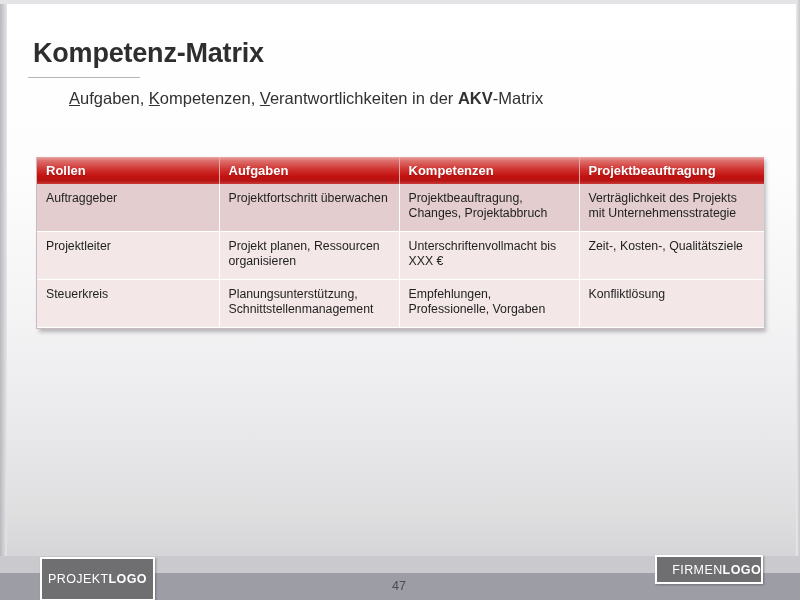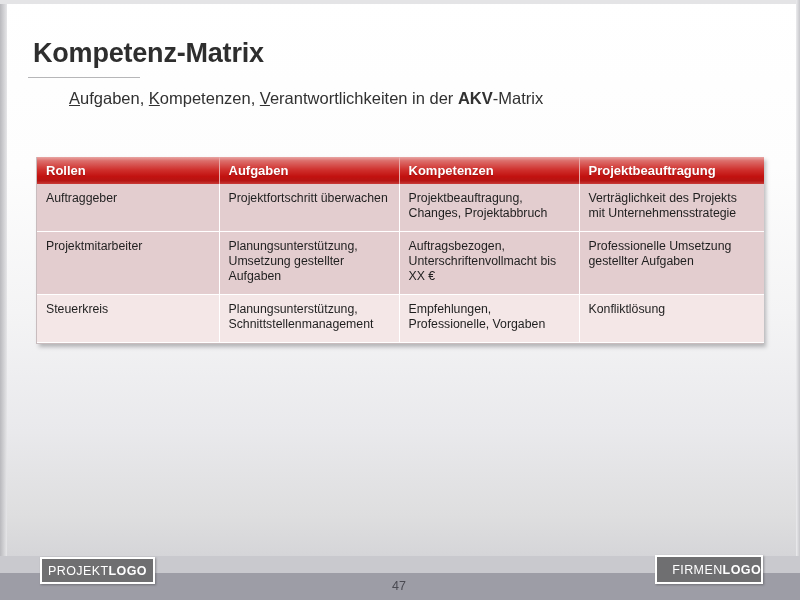--- a/index.html
+++ b/index.html
@@ -153,21 +153,21 @@
     color: #ffffff;
     font-size: 12.5px;
     letter-spacing: 0.4px;
     display: flex;
     align-items: center;
     justify-content: center;
     box-shadow: 1px 1px 2px rgba(60,60,65,0.45);
   }
   .logo-box .bold { font-weight: bold; }
 
-  #logo-left  { left: 40px;  top: 557px; width: 115px; height: 27px; text-align: center; }
+  #logo-left  { left: 40px;  top: 557px; width: 115px; height: 44px; text-align: center; }
   #logo-right { left: 655px; top: 555px; width: 108px; height: 29px; justify-content: flex-end; }
 </style>
 </head>
 <body>
 
 <div id="slide">
 
   <div id="frame-left"></div>
   <div id="frame-top"></div>
   <div id="frame-right"></div>
@@ -195,25 +195,25 @@
           <th>Projektbeauftragung</th>
         </tr>
       </thead>
       <tbody>
         <tr class="row-dark">
           <td>Auftraggeber</td>
           <td>Projektfortschritt überwachen</td>
           <td>Projektbeauftragung, Changes, Projektabbruch</td>
           <td>Verträglichkeit des Projekts mit Unternehmensstrategie</td>
         </tr>
-        <tr class="row-dark">
-          <td>Projektmitarbeiter</td>
-          <td>Planungsunterstützung, Umsetzung gestellter Aufgaben</td>
-          <td>Auftragsbezogen, Unterschriftenvollmacht bis XX €</td>
-          <td>Professionelle Umsetzung gestellter Aufgaben</td>
+        <tr class="row-light">
+          <td>Projektleiter</td>
+          <td>Projekt planen, Ressourcen organisieren</td>
+          <td>Unterschriftenvollmacht bis XXX €</td>
+          <td>Zeit-, Kosten-, Qualitätsziele</td>
         </tr>
         <tr class="row-light last">
           <td>Steuerkreis</td>
           <td>Planungsunterstützung, Schnittstellenmanagement</td>
           <td>Empfehlungen, Professionelle, Vorgaben</td>
           <td>Konfliktlösung</td>
         </tr>
       </tbody>
     </table>
   </div>

